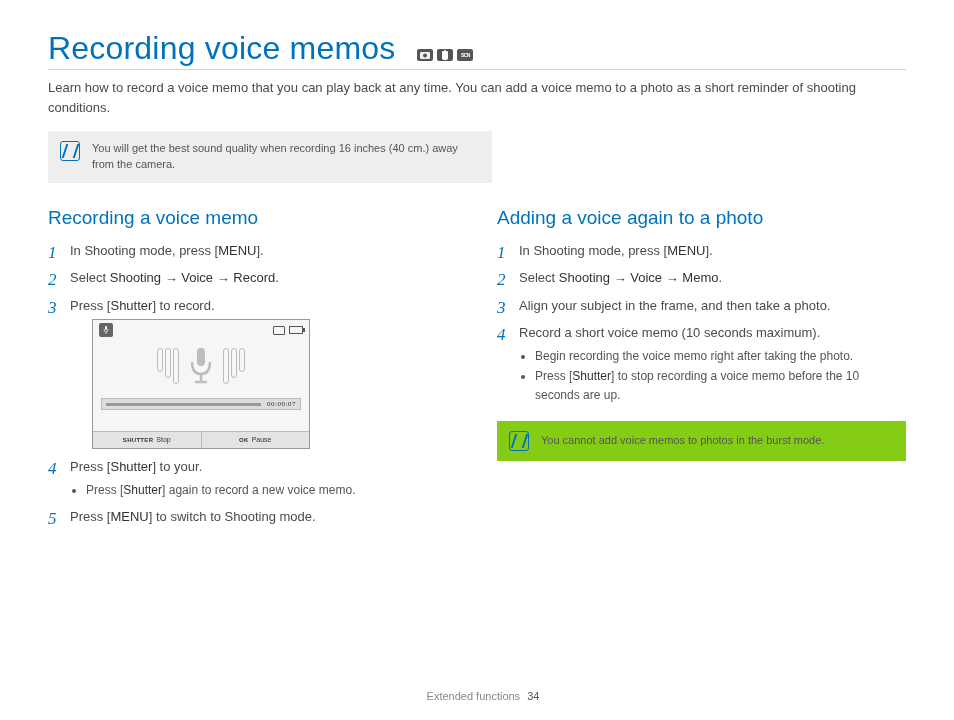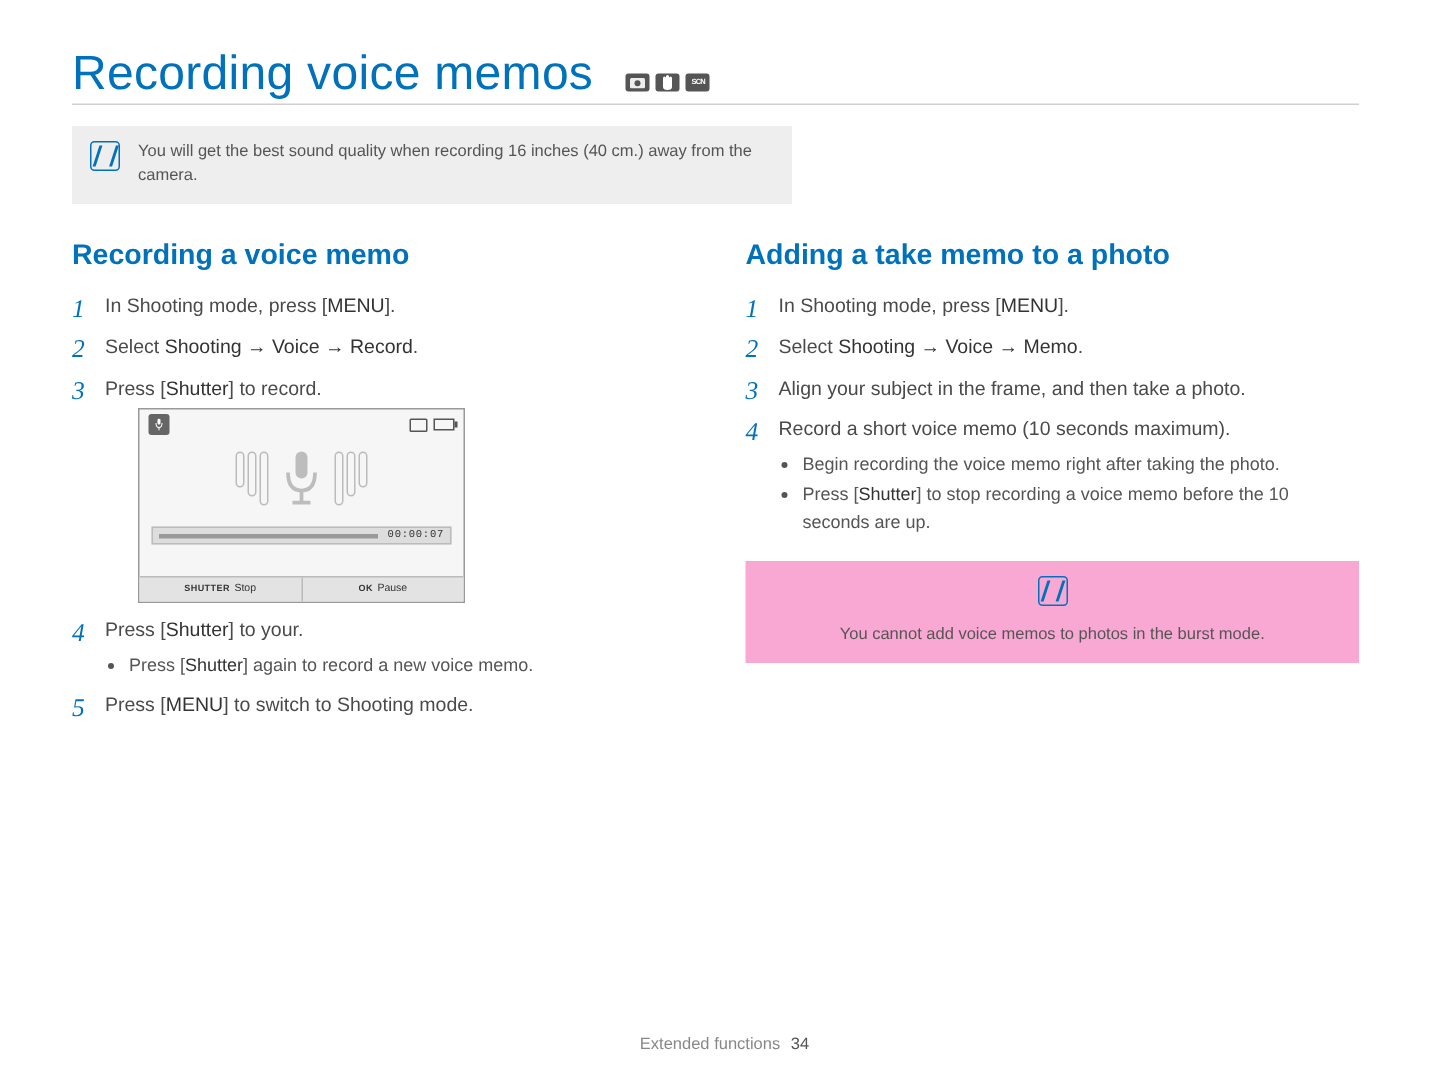--- a/index.html
+++ b/index.html
@@ -53,21 +53,21 @@
     line-height: 1.5;
     margin-top: 8px;
     color: #4a4a4a;
   }
   .note-box {
     margin-top: 14px;
     background: #eeeeee;
     padding: 10px 12px;
     display: flex;
     gap: 12px;
-    width: 480px;
+    width: 444px;
     box-sizing: border-box;
   }
   .note-icon {
     width: 18px;
     height: 18px;
     border: 1.5px solid #0072bc;
     border-radius: 3px;
     position: relative;
     flex: 0 0 auto;
   }
@@ -101,21 +101,21 @@
     margin-top: 24px;
     gap: 40px;
   }
   .col {
     flex: 1;
     min-width: 0;
   }
   .section-title {
     color: #0072bc;
     font-size: 19px;
-    font-weight: 700;
+    font-weight: 400;
     margin-bottom: 12px;
   }
   ol.steps {
     list-style: none;
     padding: 0;
     margin: 0;
     counter-reset: step;
   }
   ol.steps > li {
     counter-increment: step;
@@ -147,26 +147,25 @@
     margin: 4px 0 4px 0;
   }
   ul.sub li {
     font-size: 12px;
     line-height: 1.55;
     color: #555;
     margin-bottom: 2px;
   }
   .inline-note-box {
     margin-top: 16px;
-    background: #f9a8d4;
+    background: #84cc16;
     padding: 10px 12px;
     display: flex;
     gap: 12px;
     align-items: center;
-    flex-direction: column;
   }
 
   
   .screen {
     width: 218px;
     height: 130px;
     border: 1px solid #999;
     background: #f6f6f6;
     margin: 4px 0 8px 22px;
     font-size: 9px;
@@ -243,21 +242,21 @@
   }
   .progress-row .bar {
     height:3px;
     background:#999;
     flex:1;
     margin-right:6px;
   }
   .progress-row .time {
     font-size:7px;
     letter-spacing:0.5px;
-    font-family: Liberation Mono, monospace;
+    font-family: Liberation Serif, serif;
   }
   .screen-bottom {
     position:absolute;
     bottom:0; left:0; right:0;
     height:16px;
     background:#e3e3e3;
     border-top:1px solid #bbb;
     display:flex;
     font-size:7px;
   }
@@ -302,20 +301,21 @@
       </span>
       <span>
         <svg width="8" height="10" viewBox="0 0 8 10">
             <path d="M1 5 L1 8 Q1 10 4 10 Q7 10 7 8 L7 2 Q7 1 6 1 Q5 1 5 2 L5 4 L5 1 Q5 0 4 0 Q3 0 3 1 L3 4 L3 2 Q3 1 2 1 Q1 1 1 2 Z" fill="#fff"></path>
           </svg>
       </span>
       <span style="font-size:5px;font-weight:bold;letter-spacing:-0.5px">SCN</span>
     </div>
   </div>
 
+  <div class="intro">Learn how to record a voice memo that you can play back at any time. You can add a voice memo to a photo as a short reminder of shooting conditions.</div>
 
   <div class="note-box">
     <div class="note-icon"></div>
     <div class="note-text">You will get the best sound quality when recording 16 inches (40 cm.) away from the camera.</div>
   </div>
 
   <div class="columns">
 
     <div class="col">
       <div class="section-title">Recording a voice memo</div>
@@ -388,21 +388,21 @@
             </li>
           </ul>
         </li>
         <li>
           <span>Press [</span><b>MENU</b><span>] to switch to Shooting mode.</span>
         </li>
       </ol>
     </div>
 
     <div class="col">
-      <div class="section-title">Adding a take memo to a photo</div>
+      <div class="section-title">Adding a voice again to a photo</div>
       <ol class="steps">
         <li>
           <span>In Shooting mode, press [</span><b>MENU</b><span>].</span>
         </li>
         <li>
           <span>Select </span><b>Shooting → Voice → Memo</b><span>.</span>
         </li>
         <li>Align your subject in the frame, and then take a photo.</li>
         <li>
           <span>Record a short voice memo (10 seconds maximum).</span>

